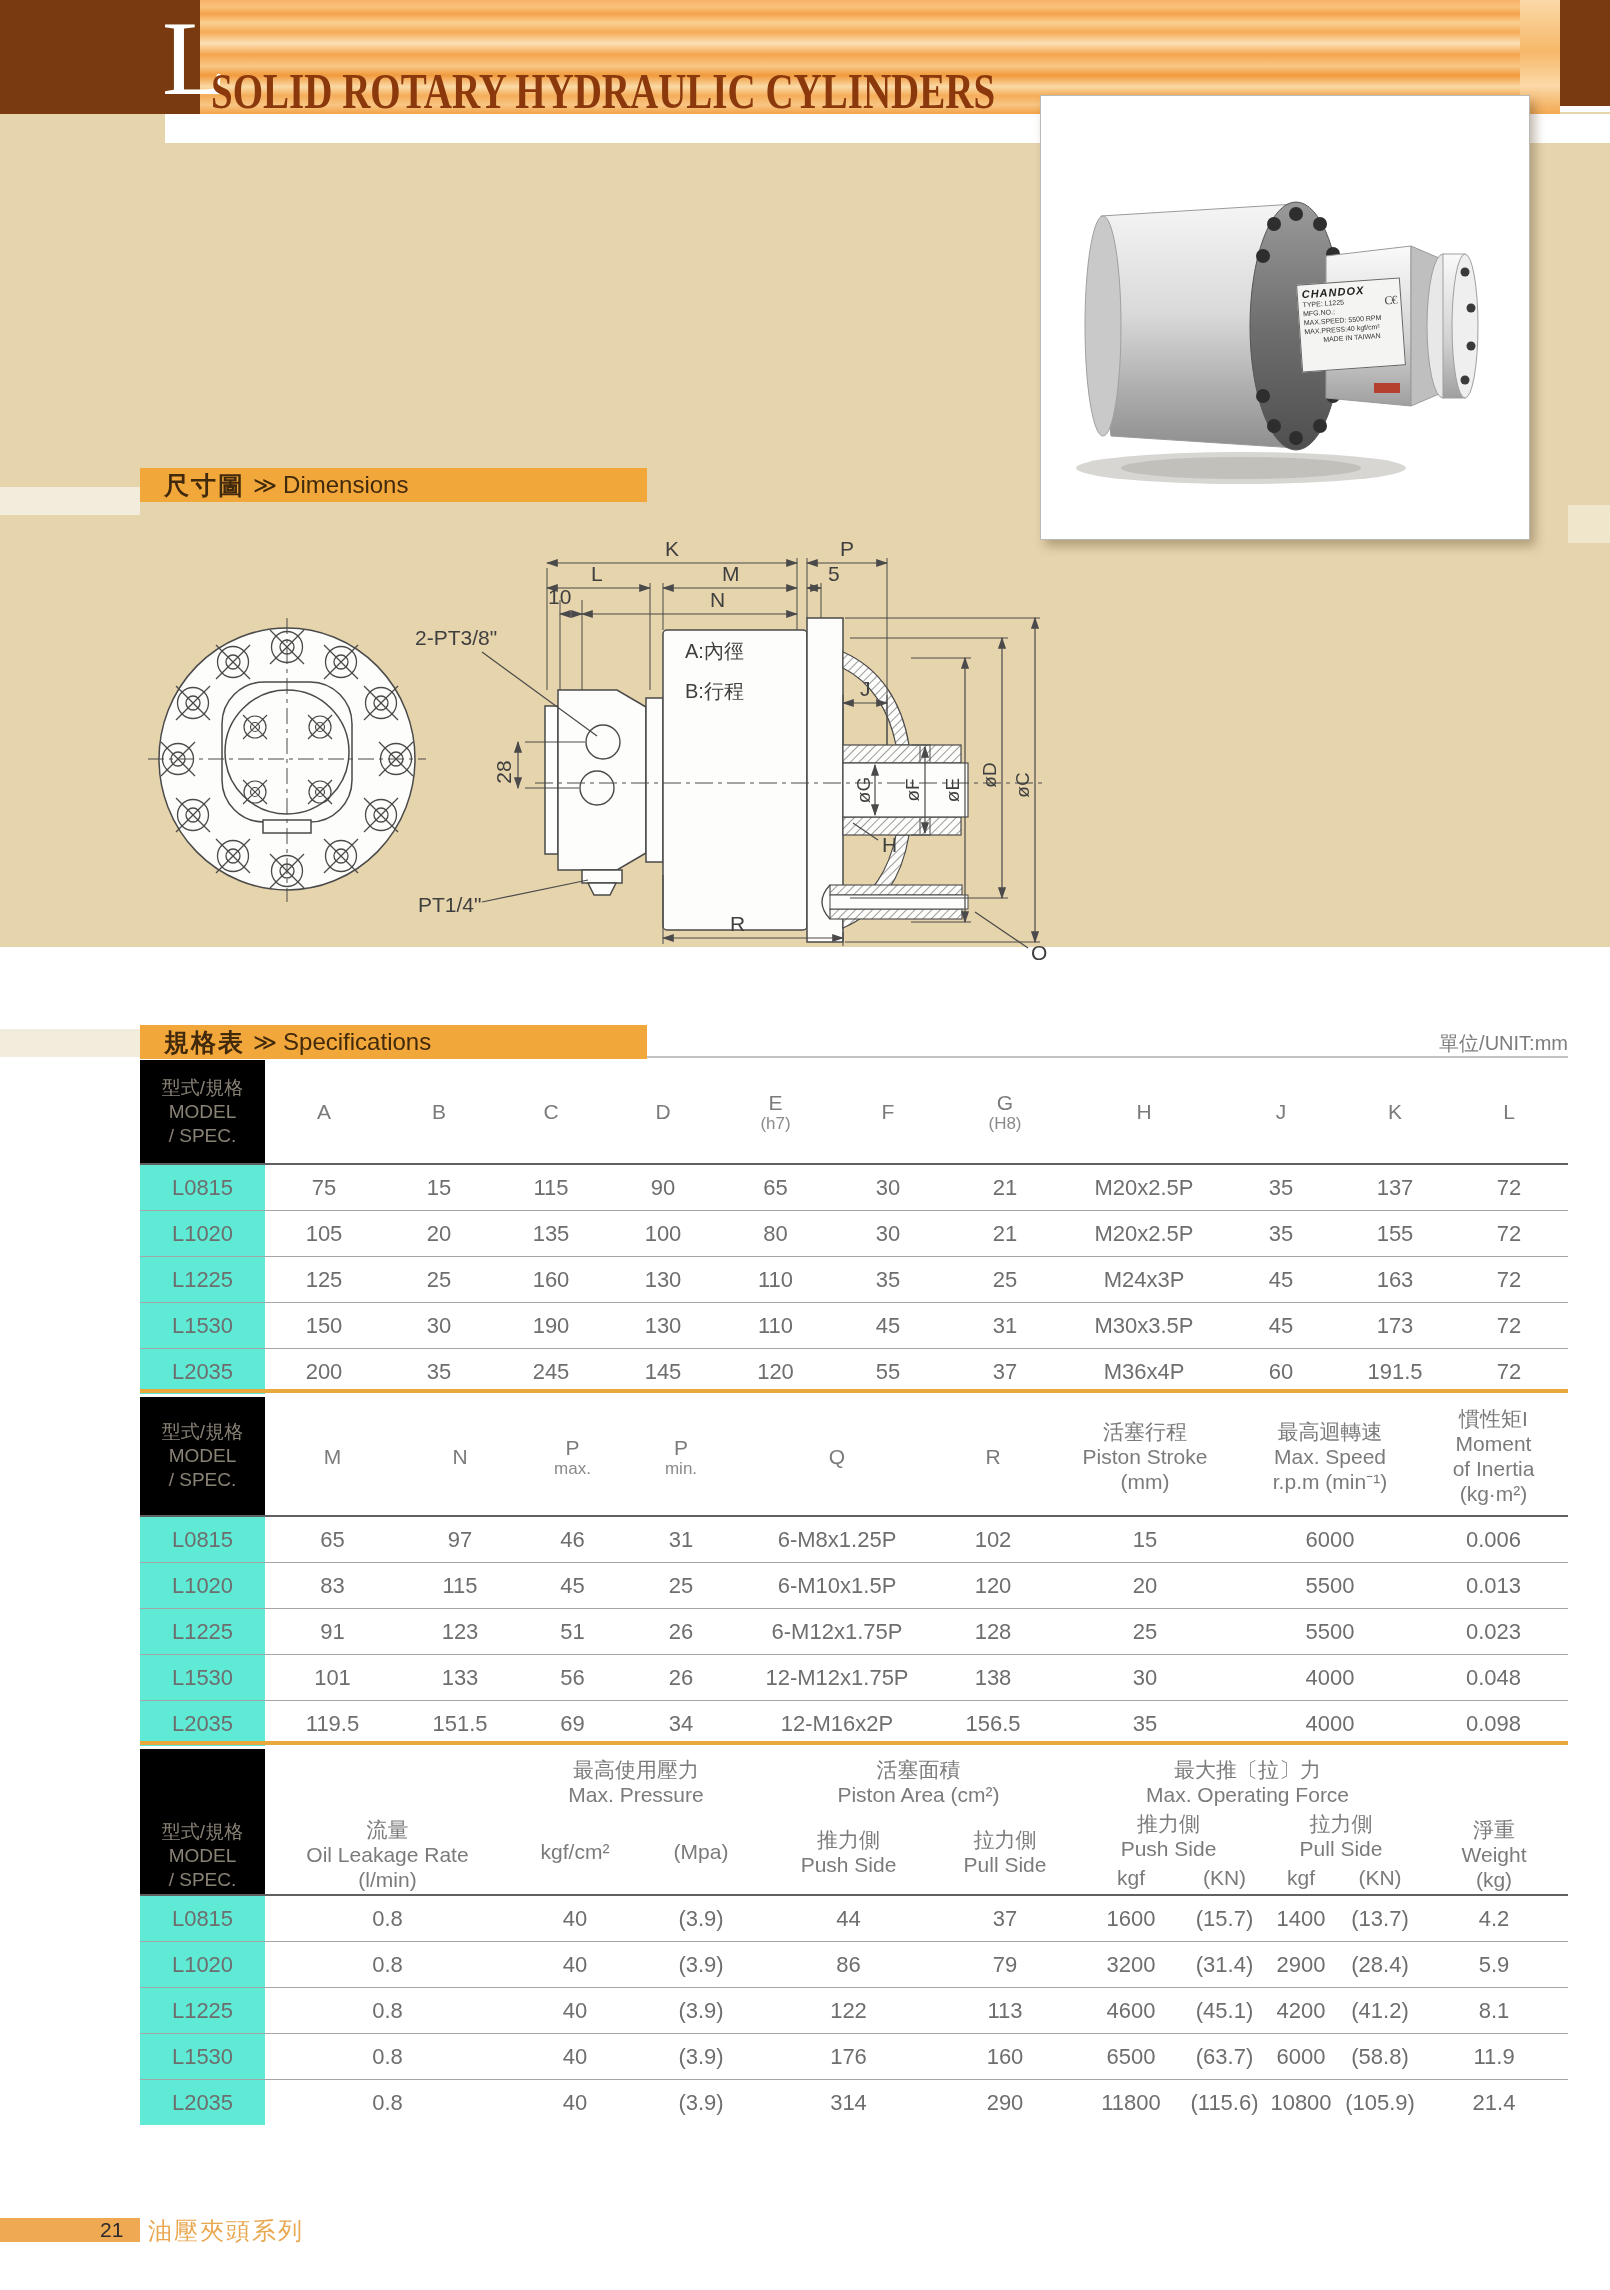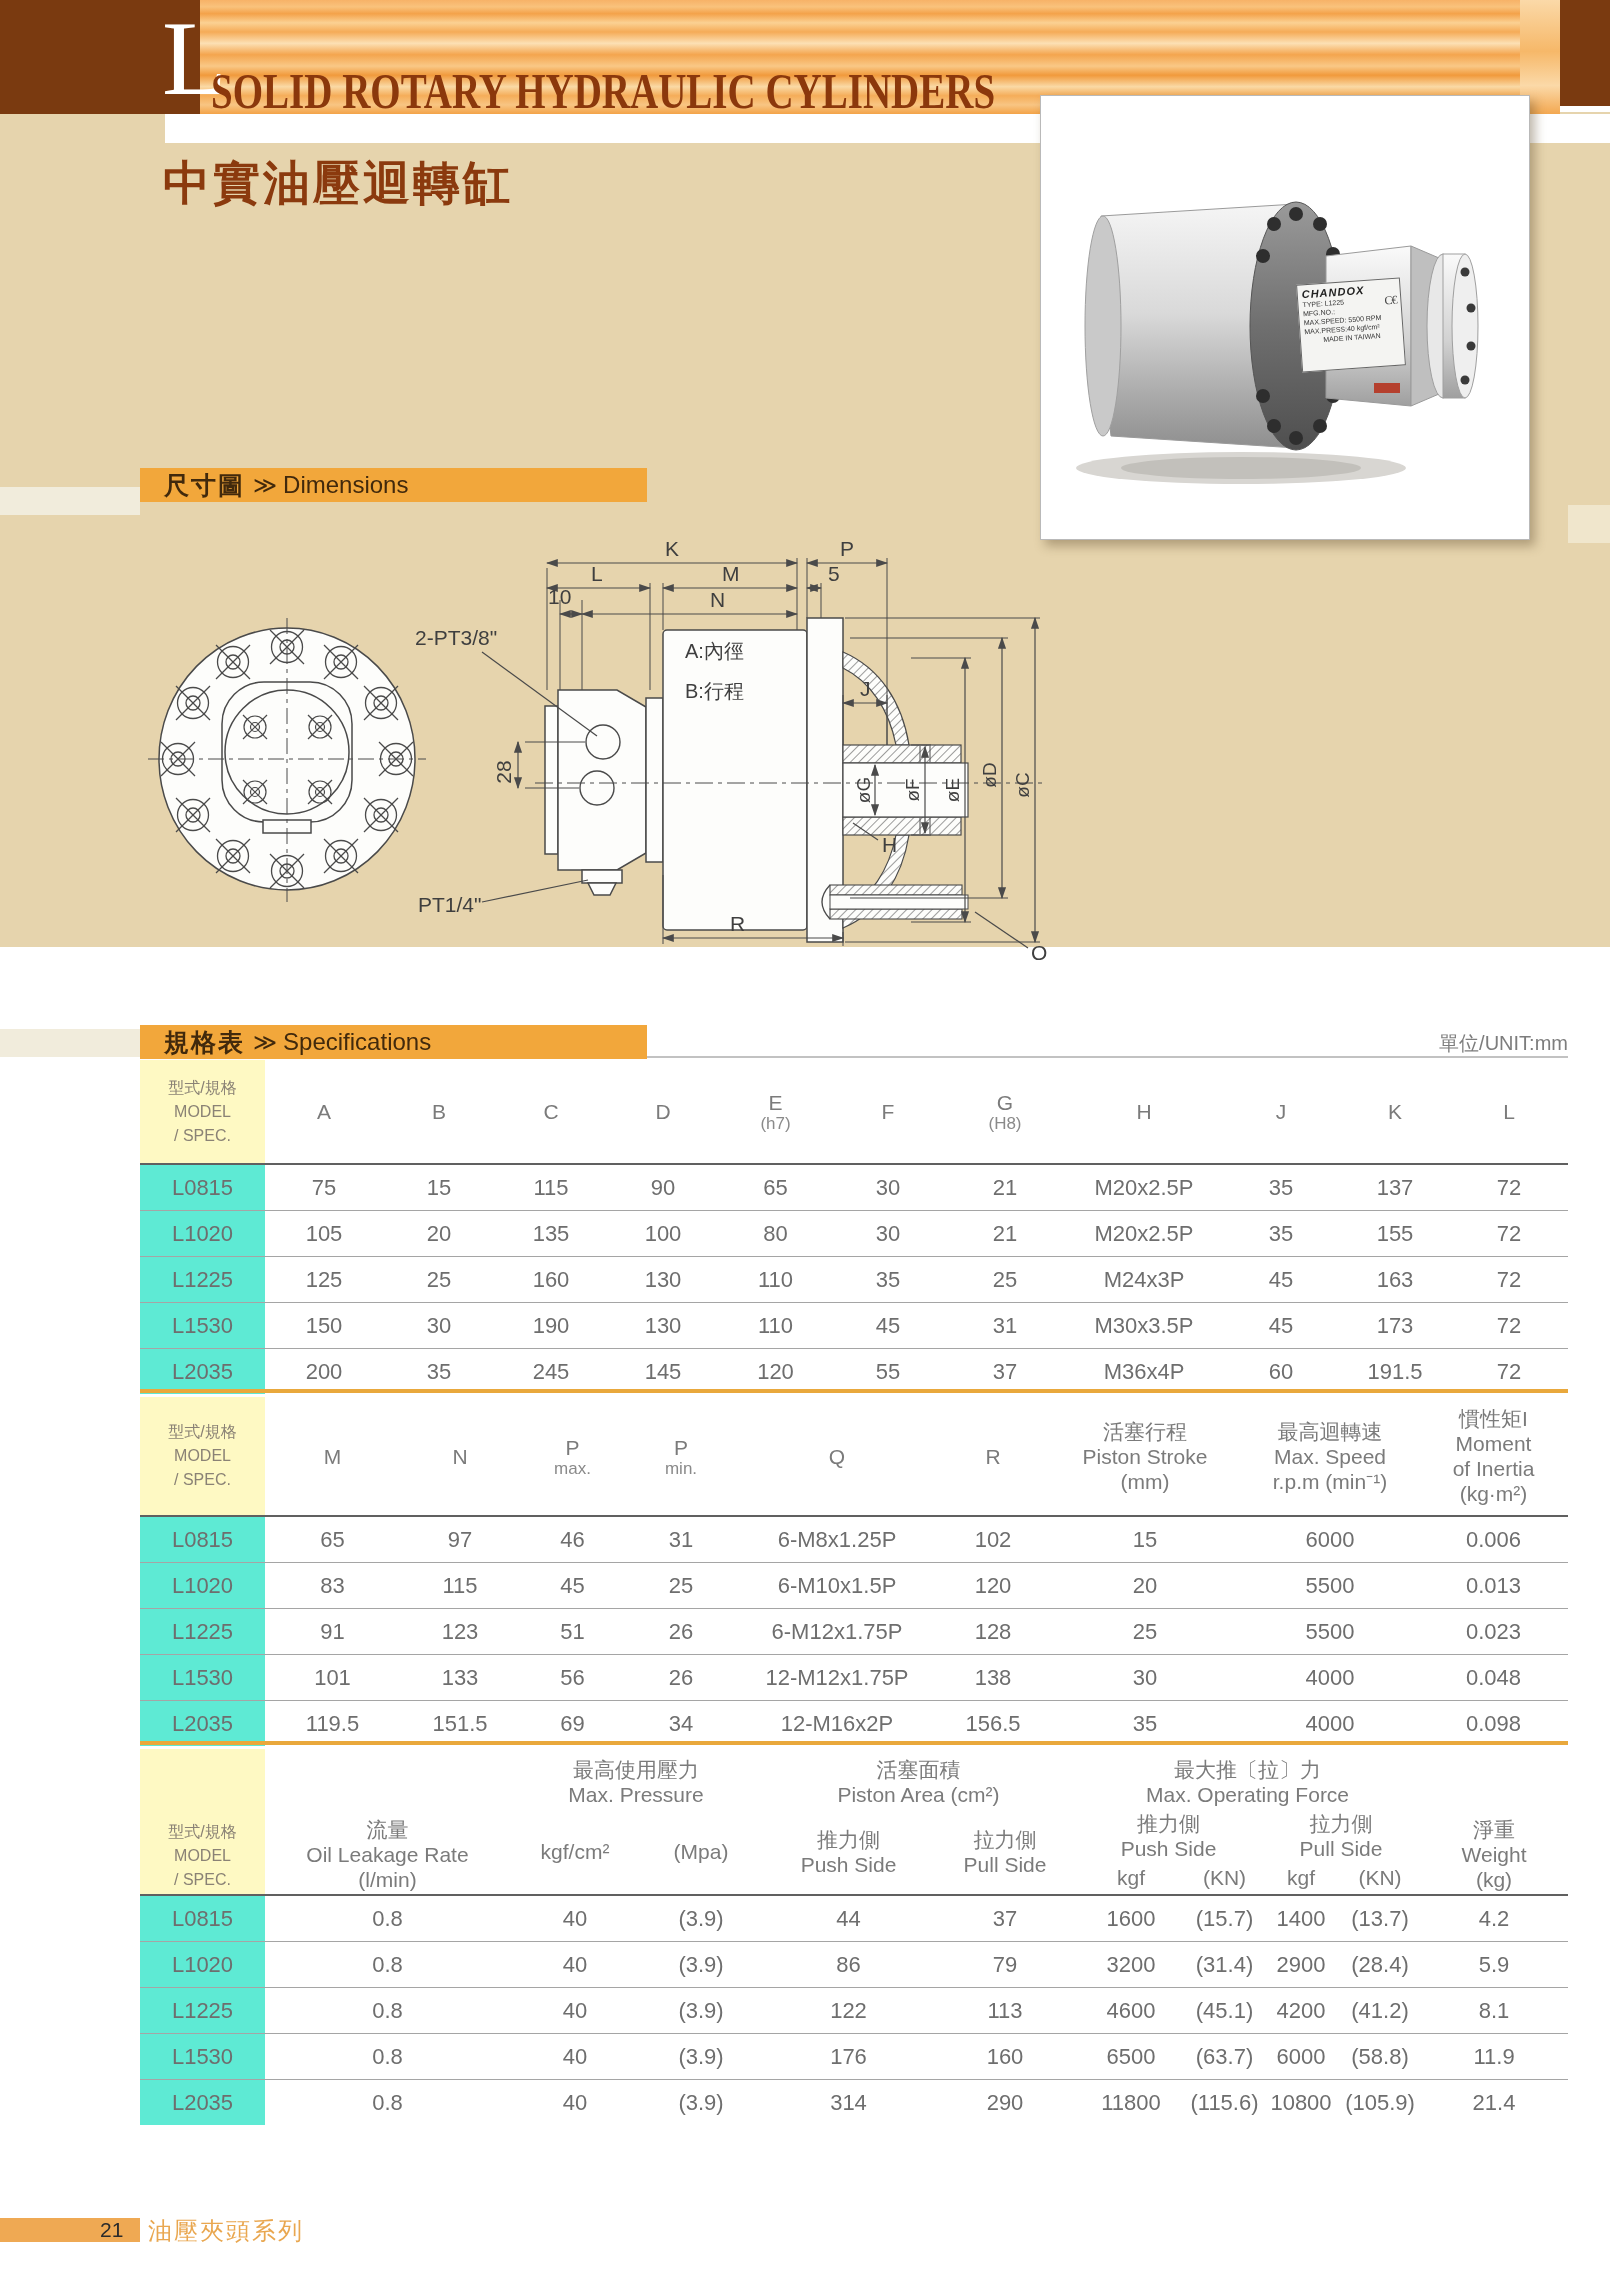--- a/index.html
+++ b/index.html
@@ -44,21 +44,21 @@
   .bar-rule{position:absolute;left:647px;top:1056px;width:921px;height:2px;background:#c2c2c2;}
   
   table.spec{position:absolute;left:140px;width:1428px;border-collapse:collapse;table-layout:fixed;
     font-size:22px;color:#6e6e6e;}
   table.spec thead{border-bottom:2px solid #606060;}
   table.spec tbody tr{border-top:1px solid #a5a5a5;}
   table.spec tbody tr:first-child{border-top:none;}
   table.spec td{height:45px;text-align:center;vertical-align:middle;padding:0;}
   table.spec th{font-weight:normal;color:#7b7b7b;text-align:center;vertical-align:middle;
     padding:2px 0;font-size:21px;line-height:25px;}
-  table.spec .corner{background:#fef9c3;color:#8a8275;font-size:16px;line-height:24px;}
+  table.spec .corner{background:#000000;color:#8a8275;font-size:19px;line-height:24px;}
   table.spec td.model{background:#5eead4;color:#6e6e6e;}
   table.spec .sub{font-size:17px;line-height:18px;color:#8a8a8a;}
   #t1 thead th{height:99px;}
   #t2 thead th{height:114px;}
   #t3 thead tr.r1 th{height:56px;vertical-align:bottom;padding-bottom:2px;}
   #t3 thead tr.r2 th{height:50px;vertical-align:middle;}
   #t3 thead tr.r3 th{height:27px;vertical-align:top;}
   #t3 thead th[rowspan="3"]{vertical-align:middle;}
   .orange-sep{position:absolute;left:140px;width:1428px;height:4px;background:#e9a83c;}
   
@@ -80,21 +80,20 @@
 
   <div class="beige-region"></div>
   <div class="hdr-brown-left"></div>
   <div class="hdr-wood"></div>
   <div class="hdr-wood-light"></div>
   <div class="hdr-brown-right"></div>
   <div class="white-strip"></div>
 
   <span class="big-l">L</span>
   <h1 class="title-en">SOLID ROTARY HYDRAULIC CYLINDERS</h1>
-  <h2 class="title-zh">中實油壓迴轉缸</h2>
 
   <div class="photo-frame">
     <svg class="cyl-svg" width="486" height="441" viewBox="0 0 486 441">
       <defs>
         <linearGradient id="gBody" x1="0" y1="0" x2="0" y2="1">
           <stop offset="0" stop-color="#f5f5f5"></stop>
             <stop offset=".45" stop-color="#d9d9d9"></stop>
           <stop offset=".8" stop-color="#a8a8a8"></stop>
             <stop offset="1" stop-color="#8f8f8f"></stop>
         </linearGradient>

